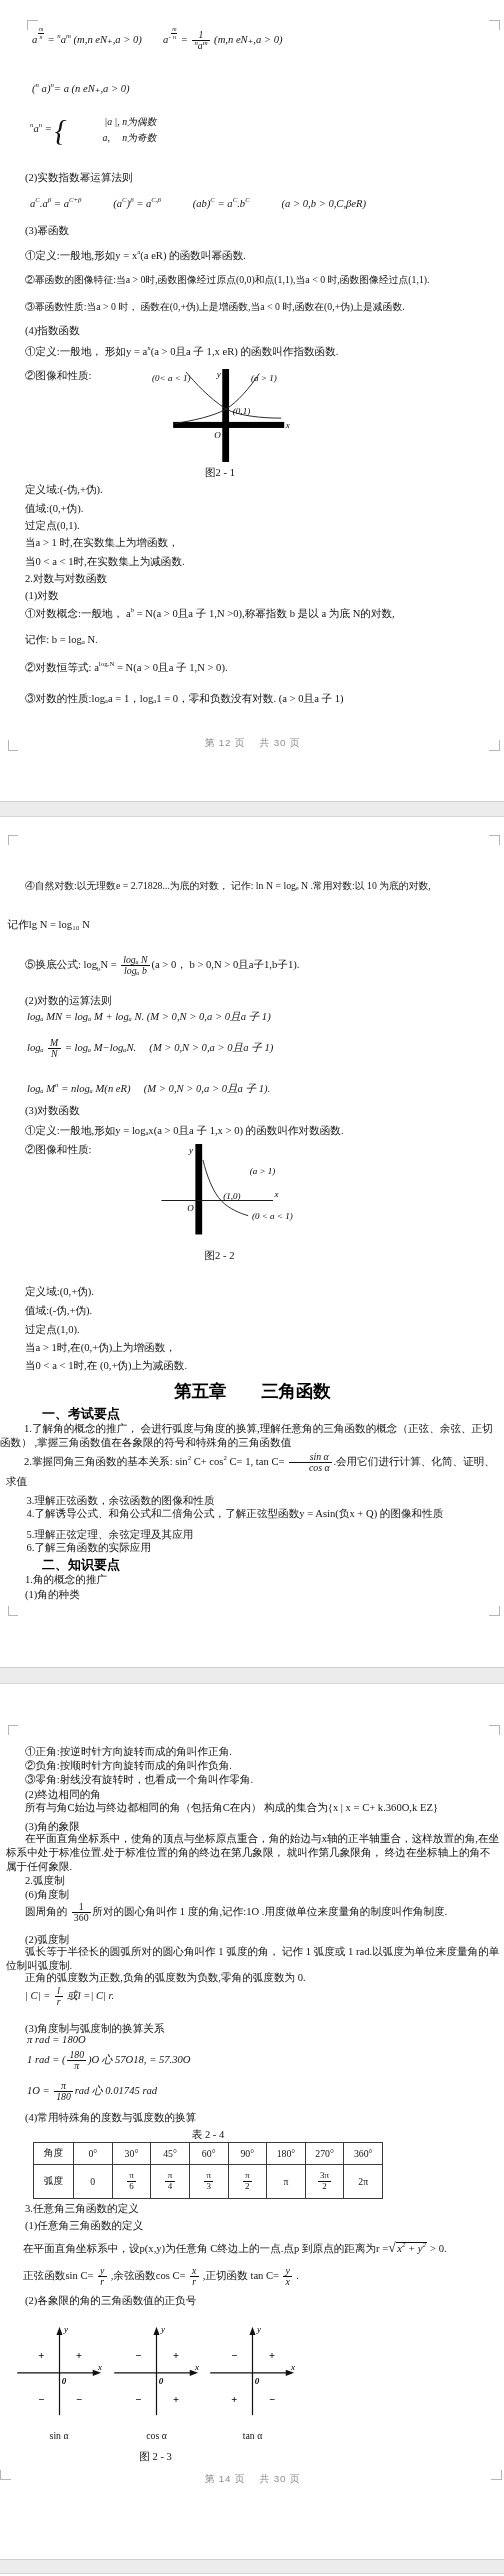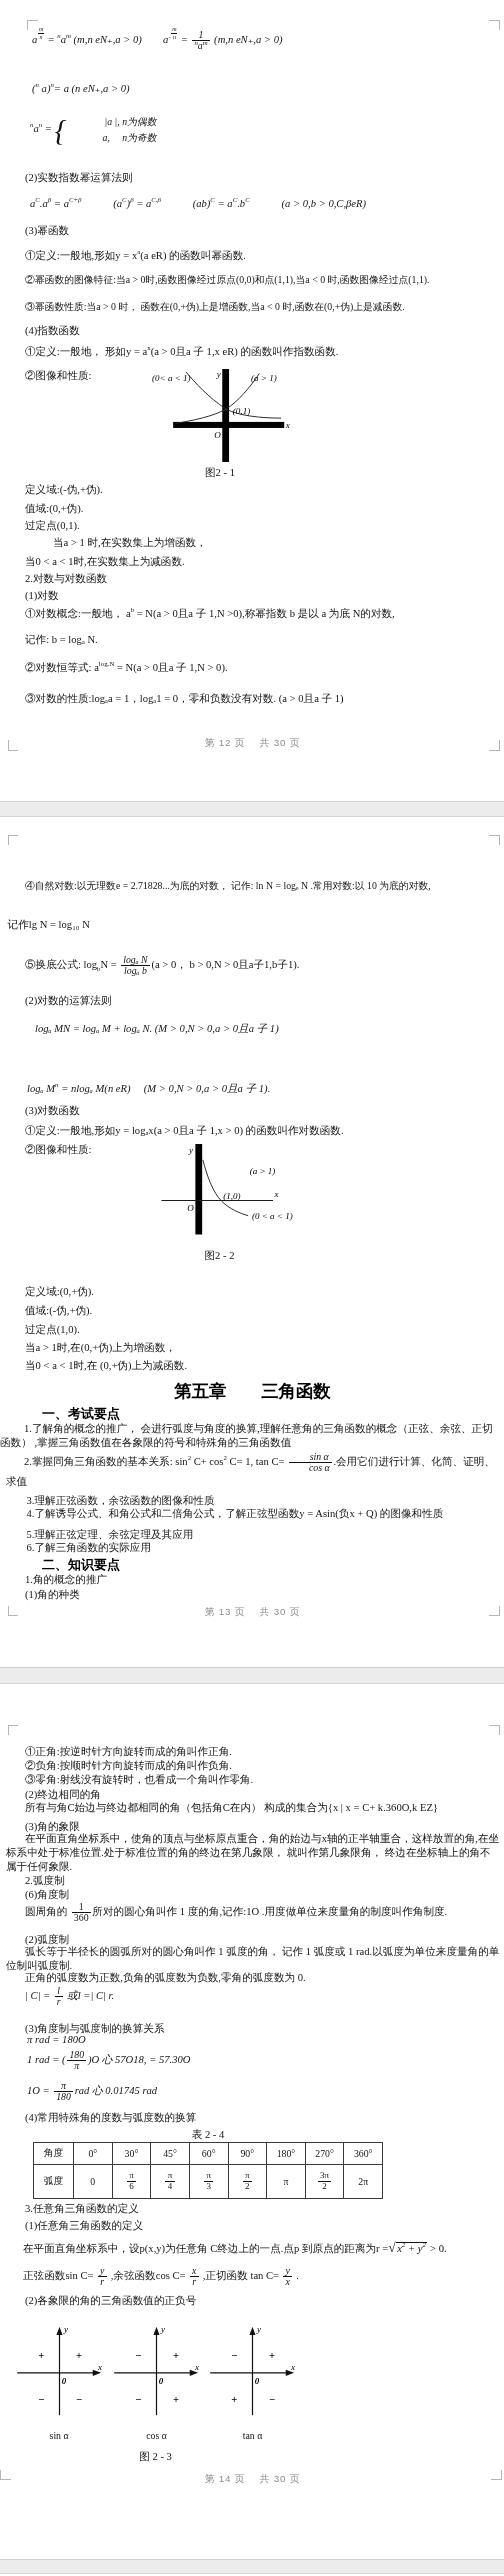--- a/index.html
+++ b/index.html
@@ -78,21 +78,21 @@
     <text class="fglbl" x="136" y="20">(a &gt; 1)</text>
     <text class="fglbl" x="112" y="64">(0,1)</text>
     <text class="fglbl" x="96" y="95" text-anchor="end">O</text>
     <text class="fglbl" x="182" y="82">x</text>
   </svg>
   <div class="figcap" style="top:466px;left:148px;width:144px;">图2 - 1</div>
 
   <div class="ln" style="top:483px;left:25px;">定义域:(-伪,+伪).</div>
   <div class="ln" style="top:502px;left:25px;">值域:(0,+伪).</div>
   <div class="ln" style="top:519px;left:25px;">过定点(0,1).</div>
-  <div class="ln" style="top:536px;left:25px;margin-left:28px;">当a &gt; 1 时,在实数集上为增函数，</div>
+  <div class="ln" style="top:536px;left:25px;">当a &gt; 1 时,在实数集上为增函数，</div>
   <div class="ln" style="top:555px;left:25px;">当0 &lt; a &lt; 1时,在实数集上为减函数.</div>
   <div class="ln" style="top:572px;left:25px;">2.对数与对数函数</div>
   <div class="ln" style="top:589px;left:25px;">(1)对数</div>
   <div class="ln" style="top:607px;left:25px;">①对数概念:一般地， a<sup>b</sup> = N(a &gt; 0且a 子 1,N &gt;0),称幂指数 b 是以 a 为底 N的对数,</div>
   <div class="ln" style="top:633px;left:25px;">记作:  b = logₐ N.</div>
   <div class="ln" style="top:661px;left:25px;">②对数恒等式:  a<sup>logₐN</sup> = N(a &gt; 0且a 子 1,N &gt; 0).</div>
   <div class="ln" style="top:692px;left:25px;">③对数的性质:logₐa = 1，logₐ1 = 0，零和负数没有对数.  (a &gt; 0且a 子 1)</div>
 
   <div class="footer" style="top:737px;">第 12 页　 共 30 页</div>
   <div class="crop c-bl" style="left:7.6px;top:740px;"></div>
@@ -106,22 +106,25 @@
   <div class="crop c-tr" style="left:489px;top:18px;"></div>
 
   <div class="ln sm" style="top:63px;left:25px;">④自然对数:以无理数e = 2.71828...为底的对数， 记作:  ln N = logₑ N  .常用对数:以 10 为底的对数,</div>
   <div class="ln" style="top:101px;left:7.6px;text-align:center;">记作lg N = log₁₀ N</div>
 
   <div class="ln" style="top:138px;left:25px;">
     <span>⑤换底公式:  log<sub>b</sub>N = </span><span class="frac fm"><span class="fn">logₐ N</span><span class="fd">logₐ b</span></span><span>(a &gt; 0，  b &gt; 0,N &gt; 0且a子1,b子1).</span>
   </div>
 
   <div class="ln" style="top:177px;left:25px;">(2)对数的运算法则</div>
-  <div class="ln fm" style="top:205px;left:27px;margin-left:8px;">logₐ MN = logₐ M + logₐ N.   (M &gt; 0,N &gt; 0,a &gt; 0且a 子 1)</div>
-
+  <div class="ln fm" style="top:193px;left:27px;">logₐ MN = logₐ M + logₐ N.   (M &gt; 0,N &gt; 0,a &gt; 0且a 子 1)</div>
+
+  <div class="ln fm" style="top:221px;left:27px;">
+    <span>logₐ </span><span class="frac"><span class="fn">M</span><span class="fd">N</span></span><span> = logₐ M−logₐN.　 (M &gt; 0,N &gt; 0,a &gt; 0且a 子 1)</span>
+  </div>
 
   <div class="ln fm" style="top:265px;left:27px;">logₐ M<sup>n</sup> = nlogₐ M(n eR)　 (M &gt; 0,N &gt; 0,a &gt; 0且a 子 1).</div>
   <div class="ln" style="top:287px;left:25px;">(3)对数函数</div>
   <div class="ln" style="top:307px;left:25px;">①定义:一般地,形如y = logₐx(a &gt; 0且a 子 1,x &gt; 0) 的函数叫作对数函数.</div>
   <div class="ln" style="top:326px;left:25px;">②图像和性质:</div>
 
   <svg style="position:absolute;top:324px;left:140px;" width="159" height="98" viewBox="0 0 210 130">
     <rect x="73" y="4" width="9" height="120" fill="#000"></rect>
     <line x1="28" y1="79" x2="176" y2="79" stroke="#1a1a1a" stroke-width="1.4"></line>
     <path d="M83,25 C88,45 96,68 108,80 C118,90 132,96 143,99" fill="none" stroke="#2a2a2a" stroke-width="1.3"></path>
@@ -150,21 +153,20 @@
   </div>
 
   <div class="ln" style="top:677px;left:26.5px;">3.理解正弦函数，余弦函数的图像和性质</div>
   <div class="ln" style="top:690px;left:26.5px;">4.了解诱导公式、和角公式和二倍角公式，了解正弦型函数y = Asin(负x + Q) 的图像和性质</div>
   <div class="ln" style="top:711px;left:26.5px;">5.理解正弦定理、余弦定理及其应用</div>
   <div class="ln" style="top:724px;left:26.5px;">6.了解三角函数的实际应用</div>
   <div class="hb" style="top:739px;left:42px;">二、知识要点</div>
   <div class="ln" style="top:756px;left:25px;">1.角的概念的推广</div>
   <div class="ln" style="top:771px;left:25px;">(1)角的种类</div>
 
-  <div class="footer" style="top:789px;">第 13 页　 共 30 页</div>
   <div class="crop c-bl" style="left:7.6px;top:789px;"></div>
   <div class="crop c-br" style="left:489px;top:789px;"></div>
 </div>
 
 <div class="gap" style="height:15px;"></div>
 
 <div class="page" style="height:875px;">
   <div class="crop c-tl" style="left:7.6px;top:41px;"></div>
   <div class="crop c-tr" style="left:489px;top:41px;"></div>
 

